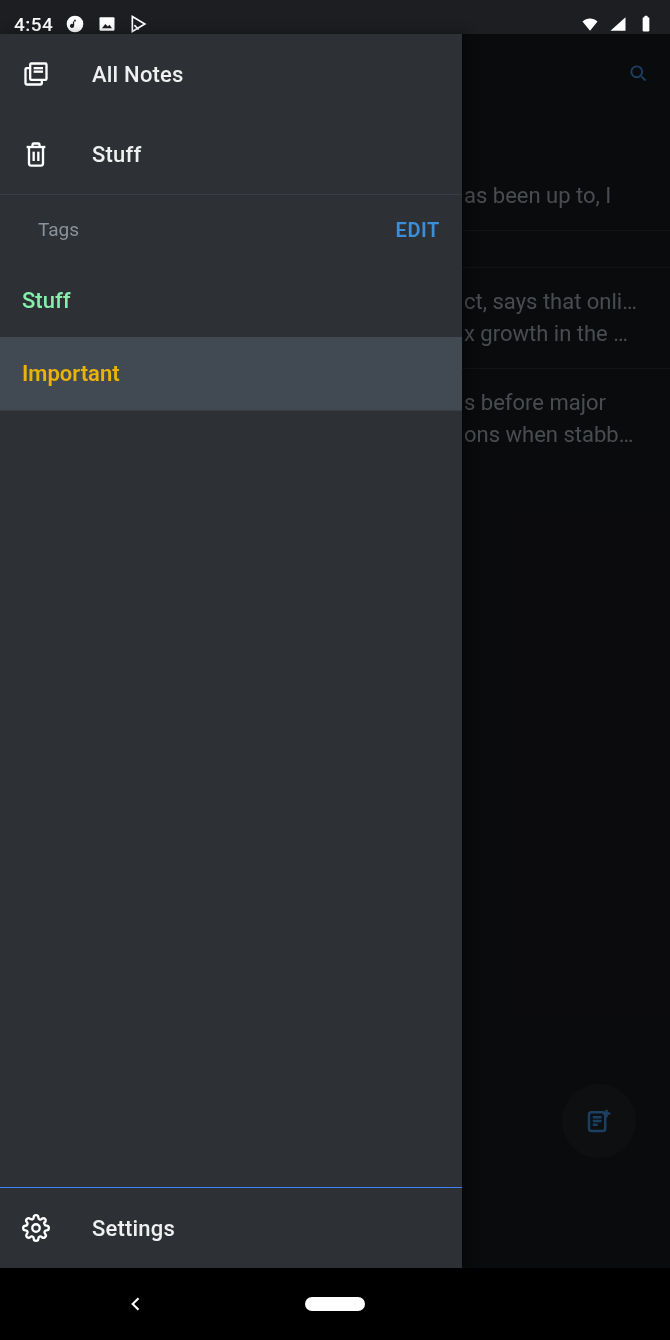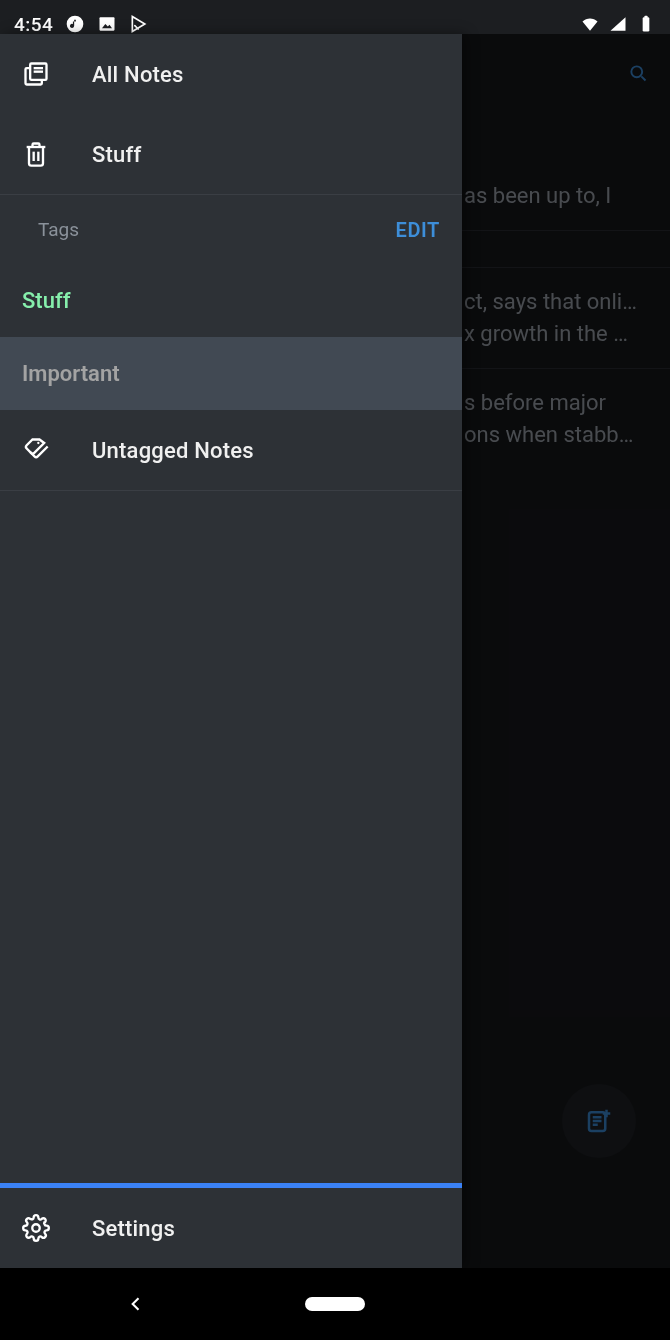--- a/index.html
+++ b/index.html
@@ -28,23 +28,23 @@
   .drawer-scroll { flex:1; overflow:hidden; }
   .drawer-row { display:flex; align-items:center; height:80px; padding:13px 22px; gap:42px; cursor:pointer; }
   .drawer-row .icon svg { width:28px; height:28px; }
   .drawer-row-label { font-size:22px; color:#f0f0f0; font-weight:500; letter-spacing:0.2px;}
   .section-header { display:flex; align-items:center; height:70px; padding:0 22px; border-top:1px solid #3a3e44; }
   .section-header-label { color:#8a919a; font-size:19px;margin-left:16px; }
   .edit-btn { margin-left:auto; color:#3d8ed9; font-weight:600; font-size:20px; letter-spacing:0.6px;padding-left:14px; }
   .tag-row { display:flex; align-items:center; height:73px; padding:0 22px; cursor:pointer; }
   .tag-row-label { font-size:22px; color:#86efac; font-weight:500;}
   .tag-row.selected { background:#414953; }
-  .tag-row.selected .tag-row-label { color:#a3a3a3; font-weight:600; }
+  .tag-row.selected .tag-row-label { color:#eab308; font-weight:600; }
   .divider { height:1px; background:#3a3e44; }
-  .drawer-footer { border-top:5px solid #3b82f6; }
+  .drawer-footer { border-top:1px solid #3b82f6; }
   
   .navbar { position:absolute; bottom:0; left:0; right:0; height:72px; background:#000; display:flex; align-items:center; justify-content:center; gap:130px; }
   .nav-back { position:absolute; left:126px; }
   .nav-home { width:60px; height:14px; background:#fff; border-radius:10px; }
 </style>
 </head>
 <body>
 
 <div class="screen">
 
@@ -166,30 +166,20 @@
       </div>
 
       <div class="tag-row">
         <span class="tag-row-label">Stuff</span>
       </div>
 
       <div class="tag-row selected">
         <span class="tag-row-label">Important</span>
       </div>
 
-      <div class="drawer-row">
-        <span class="icon">
-          <svg viewBox="0 0 24 24" fill="none" stroke="#fff" stroke-width="2">
-              <path d="M19 6l-8.5 8.5a2 2 0 0 1-2.8 0L4 10.7a2 2 0 0 1 0-2.8L9 3h6z"></path>
-              <circle cx="14" cy="6" r="1" fill="#fff" stroke="none"></circle>
-              <path d="M22 9l-8.5 8.5a2 2 0 0 1-2.8 0L7 13.7"></path>
-            </svg>
-        </span>
-        <span class="drawer-row-label">Untagged Notes</span>
-      </div>
 
       <div class="divider"></div>
     </div>
 
     <div class="drawer-footer">
       <div class="drawer-row">
         <span class="icon">
           <svg viewBox="0 0 24 24" fill="none" stroke="#fff" stroke-width="2">
               <circle cx="12" cy="12" r="3.2"></circle>
               <path d="M19.4 15a1.7 1.7 0 0 0 .34 1.87l.06.06a2 2 0 1 1-2.83 2.83l-.06-.06a1.7 1.7 0 0 0-1.87-.34 1.7 1.7 0 0 0-1 1.56V21a2 2 0 1 1-4 0v-.09A1.7 1.7 0 0 0 9 19.4a1.7 1.7 0 0 0-1.87.34l-.06.06a2 2 0 1 1-2.83-2.83l.06-.06a1.7 1.7 0 0 0 .34-1.87 1.7 1.7 0 0 0-1.56-1H3a2 2 0 1 1 0-4h.09A1.7 1.7 0 0 0 4.6 9a1.7 1.7 0 0 0-.34-1.87l-.06-.06A2 2 0 1 1 7.03 4.24l.6.06A1.7 1.7 0 0 0 9 4.6a1.7 1.7 0 0 0 1-1.56V3a2 2 0 1 1 4 0v.09c0 .68.4 1.29 1 1.51a1.7 1.7 0 0 0 1.87-.34l.06-.06a2 2 0 1 1 2.83 2.83l-.6.06A1.7 1.7 0 0 0 19.4 9c.22.6.83 1 1.51 1H21a2 2 0 1 1 0 4h-.09a1.7 1.7 0 0 0-1.51 1z"></path>

